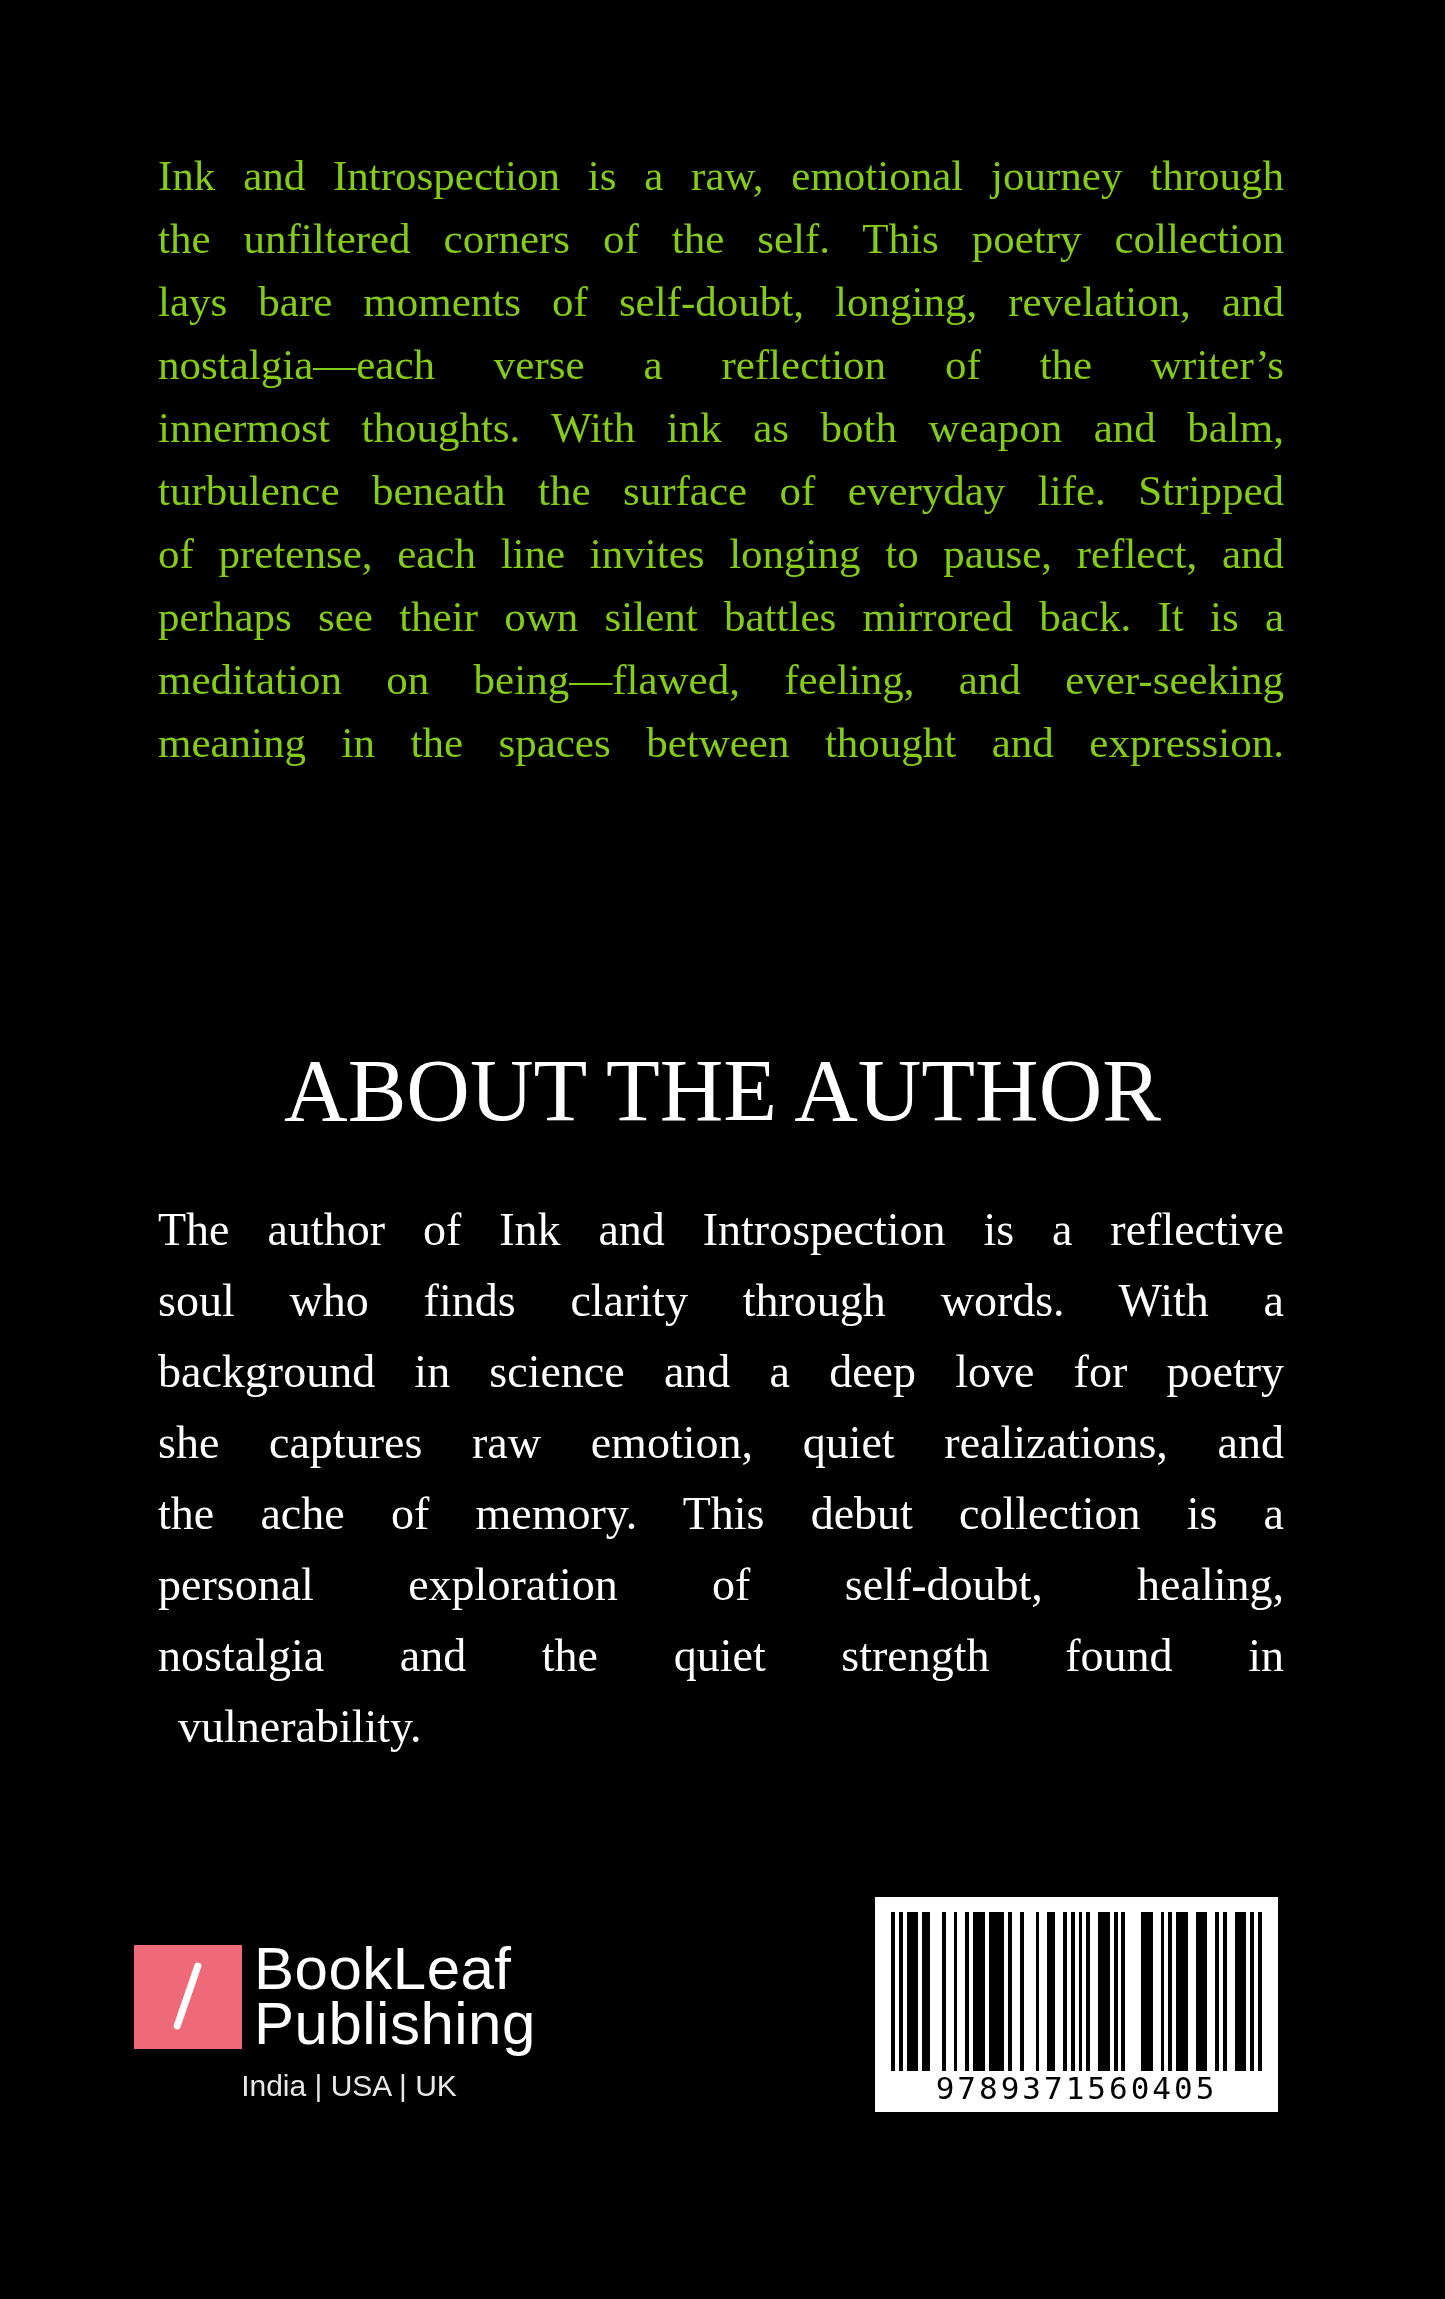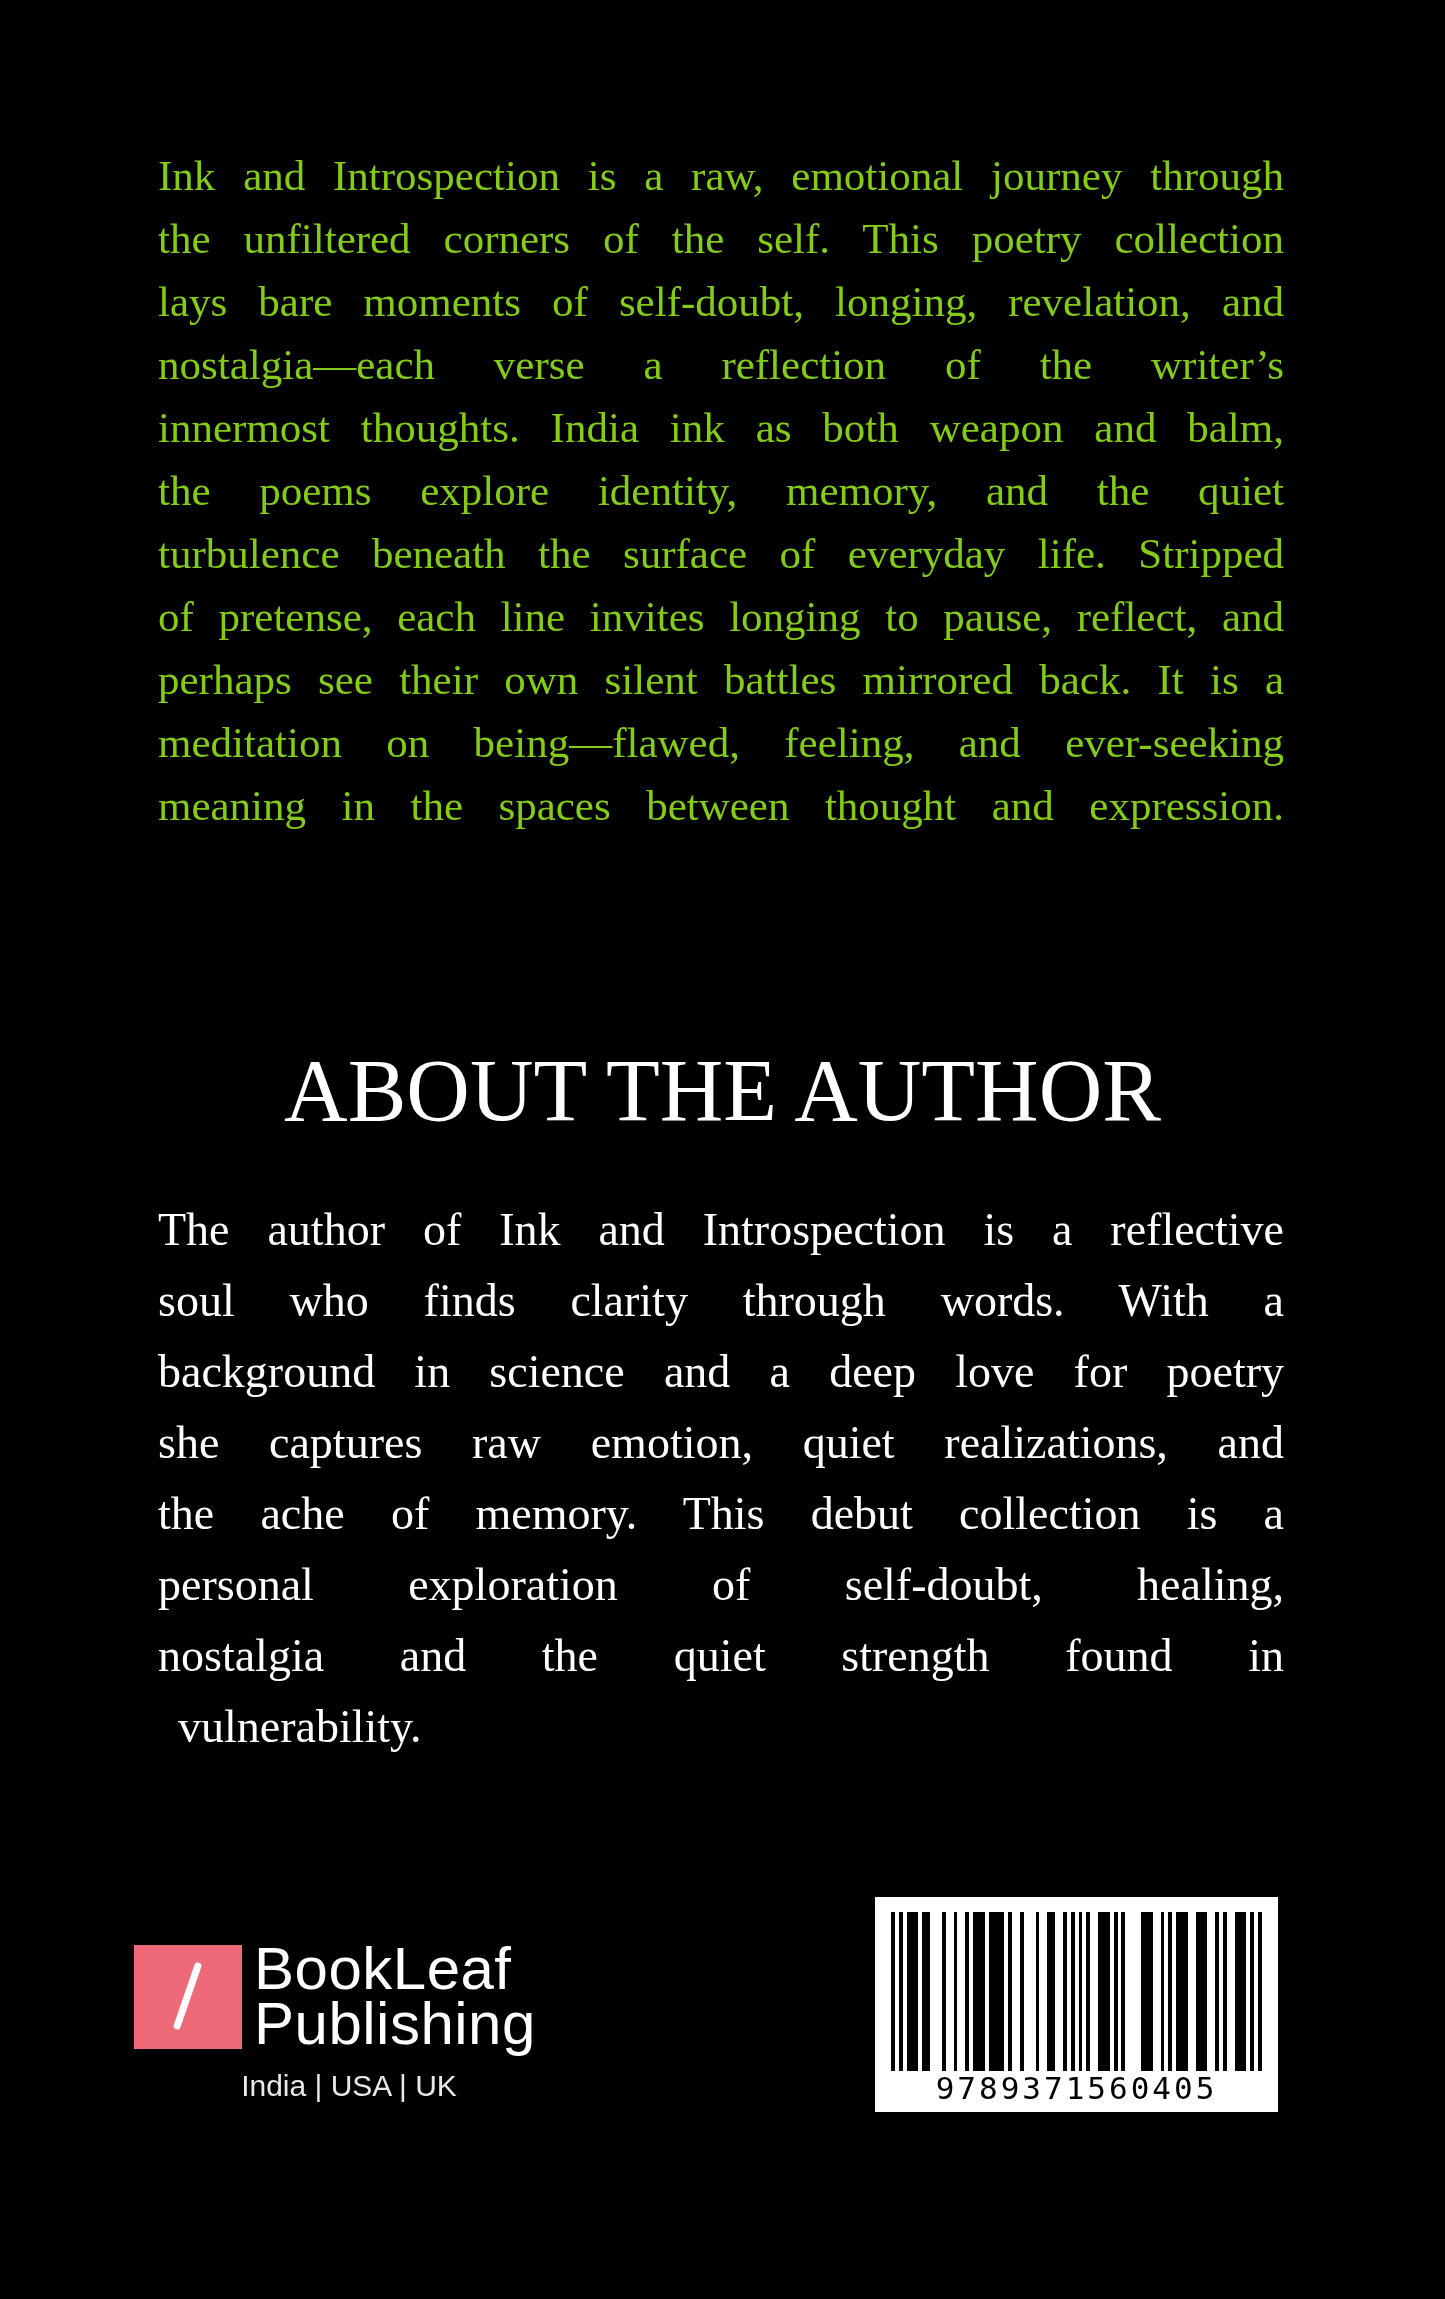--- a/index.html
+++ b/index.html
@@ -107,22 +107,21 @@
 </head>
 <body>
 
 <div class="cover">
 
   <div class="synopsis" id="synopsis">
       <div class="line">Ink and Introspection is a raw, emotional journey through</div>
       <div class="line">the unfiltered corners of the self. This poetry collection</div>
       <div class="line">lays bare moments of self-doubt, longing, revelation, and</div>
       <div class="line">nostalgia—each verse a reflection of the writer’s</div>
-      <div class="line">innermost thoughts. India ink as both weapon and balm,</div>
-      <div class="line">the poems explore identity, memory, and the quiet</div>
+      <div class="line">innermost thoughts. With ink as both weapon and balm,</div>
       <div class="line">turbulence beneath the surface of everyday life. Stripped</div>
       <div class="line">of pretense, each line invites longing to pause, reflect, and</div>
       <div class="line">perhaps see their own silent battles mirrored back. It is a</div>
       <div class="line">meditation on being—flawed, feeling, and ever-seeking</div>
       <div class="line">meaning in the spaces between thought and expression.</div>
     </div>
 
   <h1 class="about-heading">ABOUT THE AUTHOR</h1>
 
   <div class="bio" id="bio">

